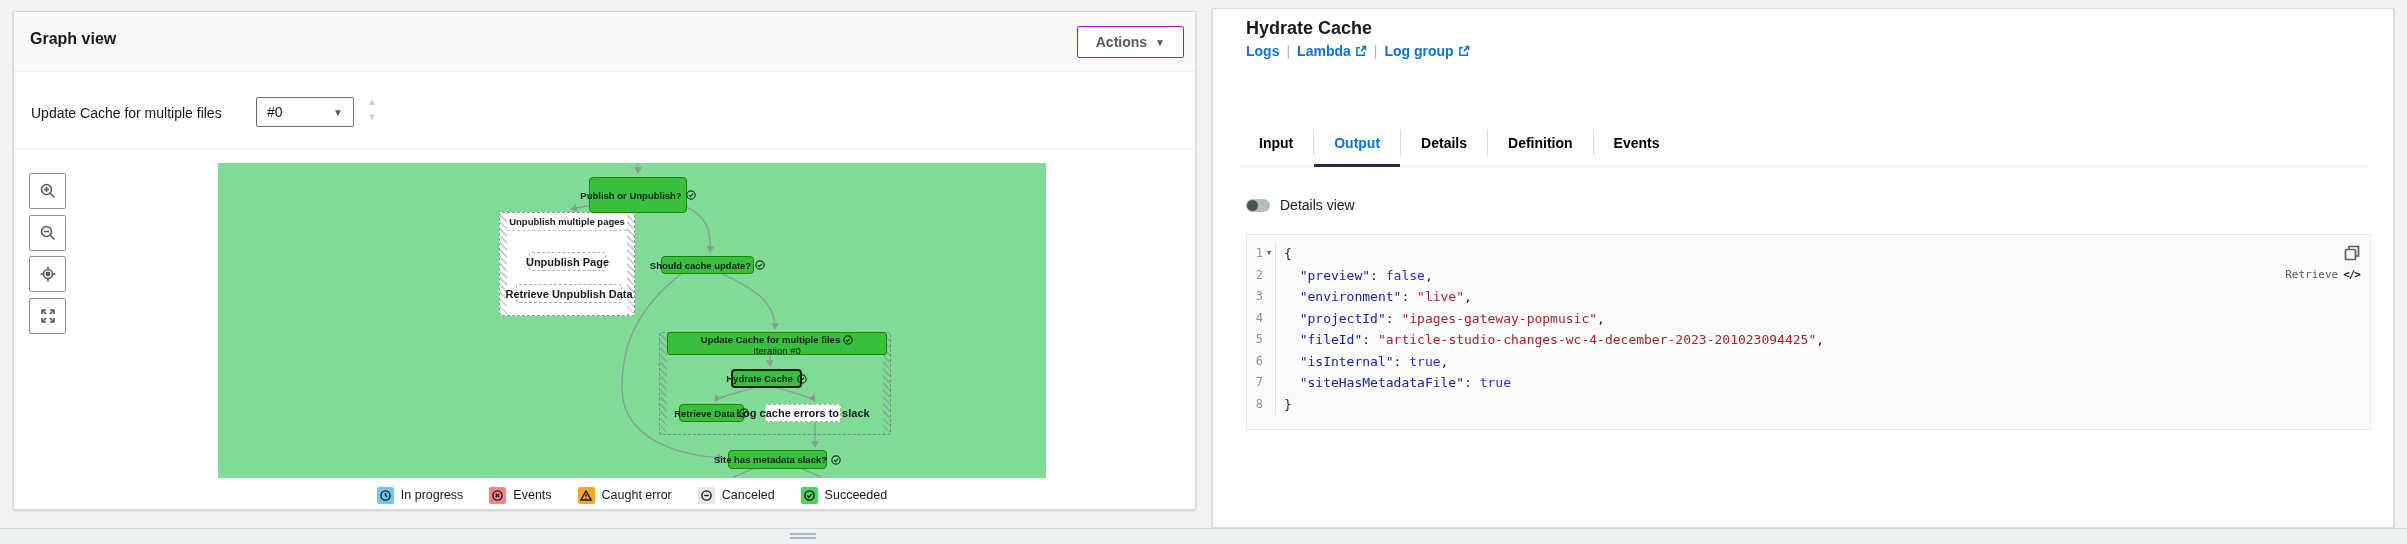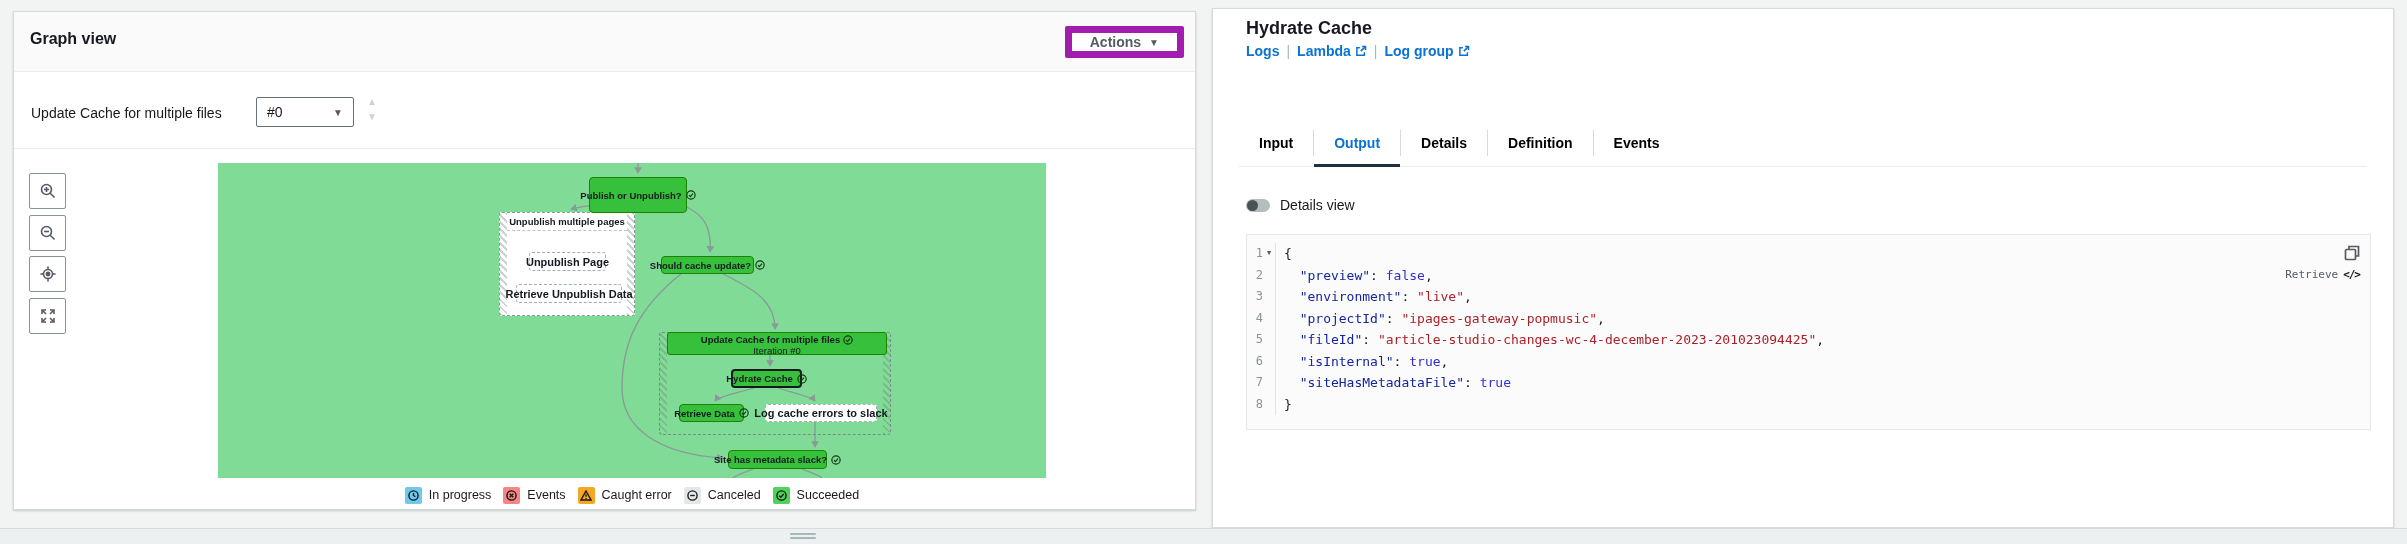--- a/index.html
+++ b/index.html
@@ -6,21 +6,21 @@
   html,body { width:2407px; height:544px; background:#f2f3f3; overflow:hidden;
     font-family:"Liberation Sans", sans-serif; color:#16191f; }
   .card { position:absolute; background:#fff; border:1px solid #d5dbdb;
     box-shadow:0 1px 2px rgba(0,28,36,.18); }
   
   #left-card { left:13px; top:11px; width:1183px; height:499px; }
   .lc-header { position:absolute; left:0; top:0; right:0; height:60px; background:#fafafa;
     border-bottom:1px solid #eaeded; }
   .lc-title { position:absolute; left:16px; top:18px; font-size:16px; font-weight:bold; }
   .actions-btn { position:absolute; right:11px; top:14px; height:32px; padding:0 18px;
-    background:#fff; border:7px solid #a21caf; border-radius:2px; color:#545b64;
+    background:#fff; border:1px solid #a21caf; border-radius:2px; color:#545b64;
     font-weight:bold; font-size:14px; display:flex; align-items:center; gap:8px; cursor:pointer; }
   .actions-caret { font-size:10px; }
   .ctrl-row { position:absolute; left:0; top:61px; right:0; height:76px; border-bottom:1px solid #eaeded; }
   .ctrl-label { position:absolute; left:17px; top:32px; font-size:14px; }
   .iter-select { position:absolute; left:242px; top:24px; width:98px; height:30px;
     border:1px solid #687078; border-radius:2px; background:#fff; font-size:14px;
     display:flex; align-items:center; padding:0 10px; cursor:pointer; }
   .iter-select .sel-caret { margin-left:auto; font-size:10px; color:#545b64; }
   .stepper { position:absolute; left:353px; font-size:10px; color:#ccd5d5; line-height:10px; cursor:pointer; }
   .stepper.up { top:24px; } .stepper.down { top:39px; }
@@ -46,21 +46,21 @@
   .gbox-title { position:absolute; left:7px; right:7px; top:0; height:18px; font-size:9.5px;
     font-weight:bold; display:flex; align-items:center; justify-content:center;
     border-bottom:1px dashed #b9c4c4; }
   .mapbox { position:absolute; border:1px dashed #7b8a8b; border-radius:3px; }
   .map-header { position:absolute; background:#36c03c; border:1px solid #1d8102; border-radius:3px;
     color:#16191f; text-align:center; font-size:9.5px; line-height:11px; cursor:pointer; padding-top:1px; }
   .map-header b { display:inline-flex; align-items:center; gap:3px; font-weight:bold; }
   .chk { flex:0 0 auto; }
   
   #legend { position:absolute; left:204px; top:470px; width:828px; height:26px;
-    display:flex; align-items:center; justify-content:center; gap:12px; }
+    display:flex; align-items:center; justify-content:center; gap:26px; }
   .leg-item { display:flex; align-items:center; gap:7px; font-size:12.5px; }
   .leg-sq { width:17px; height:17px; border-radius:2px; display:flex; align-items:center; justify-content:center; }
   
   #right-card { left:1212px; top:8px; width:1182px; height:520px; }
   .rc-title { position:absolute; left:33px; top:9px; font-size:18px; font-weight:bold; }
   .rc-links { position:absolute; left:33px; top:34px; font-size:14px; display:flex;
     align-items:center; gap:7px; }
   .rc-links a { color:#0972d3; text-decoration:none; font-weight:bold; display:inline-flex;
     align-items:center; gap:4px; cursor:pointer; }
   .lsep { color:#aab7b8; }
@@ -223,21 +223,21 @@
         <path d="M3.6 6.2l1.7 1.7 3.1-3.6" fill="none" stroke="#133a11" stroke-width="1.4"></path>
         </svg>
     </div>
     <div class="gnode" style="left:461px; top:241px; width:65px; height:18px;">
       <span>Retrieve Data</span>
       <svg class="chk" width="10" height="10" viewBox="0 0 12 12">
         <circle cx="6" cy="6" r="5" fill="none" stroke="#133a11" stroke-width="1.4"></circle>
         <path d="M3.6 6.2l1.7 1.7 3.1-3.6" fill="none" stroke="#133a11" stroke-width="1.4"></path>
         </svg>
     </div>
-    <div class="wnode" style="left:547px; top:241px; width:112px; height:18px;">
+    <div class="wnode" style="left:547px; top:241px; width:76px; height:18px;">
       <span>Log cache errors to slack</span>
     </div>
     <div class="gnode" style="left:510px; top:287px; width:99px; height:19px;">
       <span>Site has metadata slack?</span>
       <svg class="chk" width="10" height="10" viewBox="0 0 12 12">
         <circle cx="6" cy="6" r="5" fill="none" stroke="#133a11" stroke-width="1.4"></circle>
         <path d="M3.6 6.2l1.7 1.7 3.1-3.6" fill="none" stroke="#133a11" stroke-width="1.4"></path>
         </svg>
     </div>
   </div>

